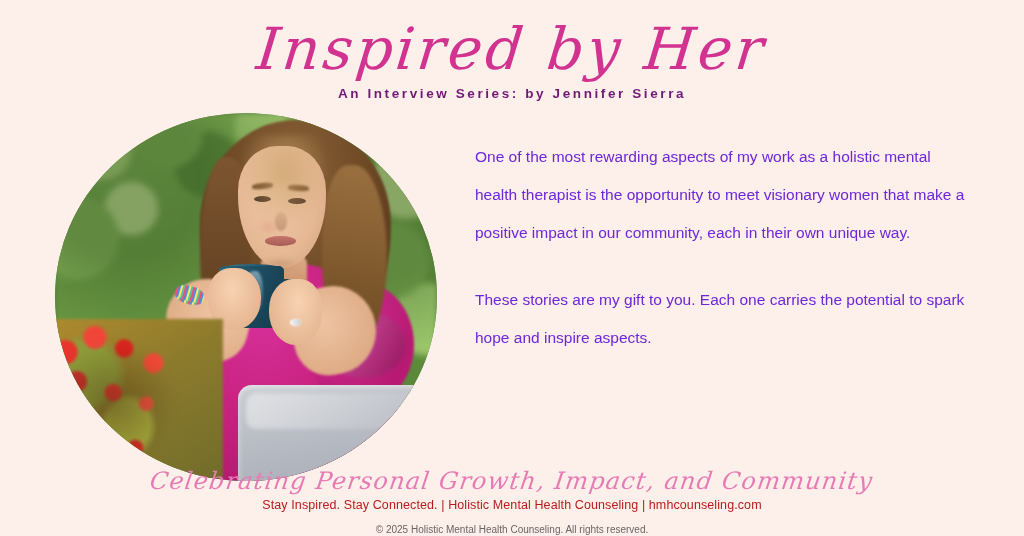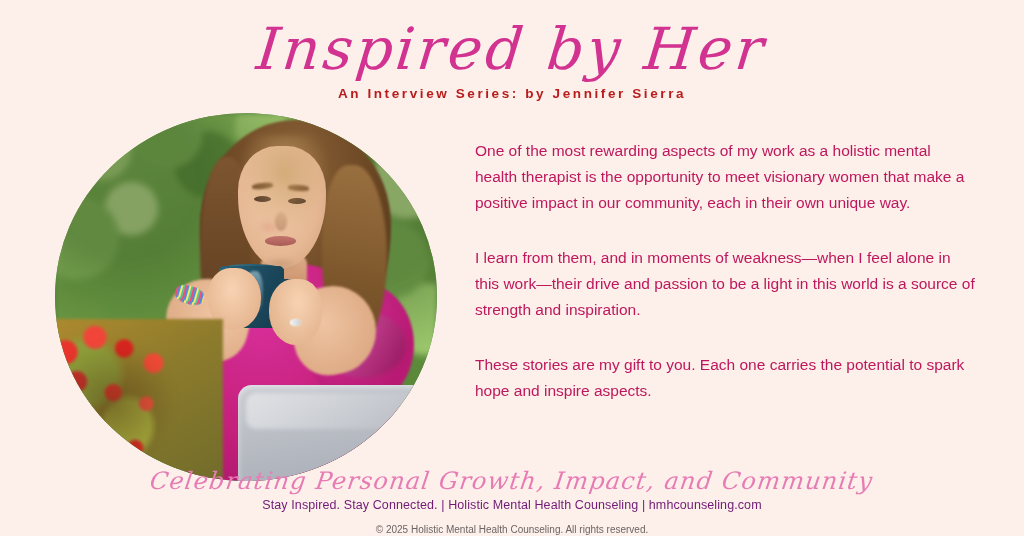--- a/index.html
+++ b/index.html
@@ -26,21 +26,21 @@
     transform:skewX(-6deg);
     display:inline-block;
     white-space:nowrap;
   }
   .subtitle {
     margin-top:8px;
     font-family:"Liberation Sans", sans-serif;
     font-weight:bold;
     font-size:13.5px;
     letter-spacing:2.6px;
-    color:#b91c1c;
+    color:#701a75;
     white-space:nowrap;
   }
 
   
   .photo-wrap {
     position:absolute; left:55px; top:113px;
     width:382px; height:368px;
     border-radius:50%;
     overflow:hidden;
   }
@@ -259,43 +259,43 @@
   .flower-dark {
     position:absolute; left:-2%; top:62%; width:34%; height:34%;
     background:radial-gradient(ellipse,rgba(70,40,15,.45),transparent 70%);
     filter:blur(4px);
   }
 
   
   .copy {
     position:absolute; left:475px; top:138px; width:500px;
     font-size:15.5px;
-    line-height:26px;
-    color:#be185d;
+    line-height:38px;
+    color:#6d28d9;
   }
   .copy p { margin:0; }
   .copy p + p { margin-top:29px; }
 
   
   .footer { position:absolute; left:0; top:466px; width:1024px; text-align:center; }
   .footer-script {
     font-family:"DejaVu Serif", serif;
     font-style:italic;
     font-size:24px;
     line-height:30px;
     letter-spacing:1.2px;
     color:#e77cb5;
     transform:skewX(-8deg);
     display:inline-block;
     white-space:nowrap;
   }
   .footer-line {
     margin-top:2px;
     font-size:12.5px;
-    color:#701a75;
+    color:#b91c1c;
     letter-spacing:.1px;
   }
   .footer-copy {
     margin-top:12px;
     font-size:10px;
     color:#6b6563;
   }
 </style>
 </head>
 <body>
@@ -351,21 +351,20 @@
       </div>
       <div class="laptop-sheen"></div>
 
       <div class="flowers"></div>
       <div class="flower-dark"></div>
     </div>
   </div>
 
   <div class="copy">
     <p>One of the most rewarding aspects of my work as a holistic mental health therapist is the opportunity to meet visionary women that make a positive impact in our community, each in their own unique way.</p>
-    <p>I  learn from them, and in moments of weakness—when I feel alone in this work—their drive and passion to be a light in this world is a source of strength and inspiration.</p>
     <p>These stories are my gift to you. Each one carries the potential to spark hope and inspire aspects.</p>
   </div>
 
   <div class="footer">
     <div class="footer-script">Celebrating Personal Growth, Impact, and Community</div>
     <div class="footer-line">Stay Inspired. Stay Connected. | Holistic Mental Health Counseling | hmhcounseling.com</div>
     <div class="footer-copy">© 2025 Holistic Mental Health Counseling. All rights reserved.</div>
   </div>
 
 </div>

